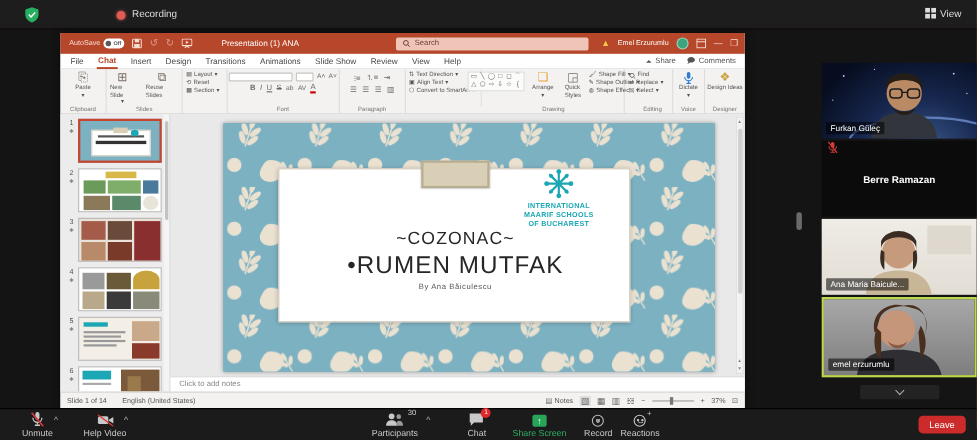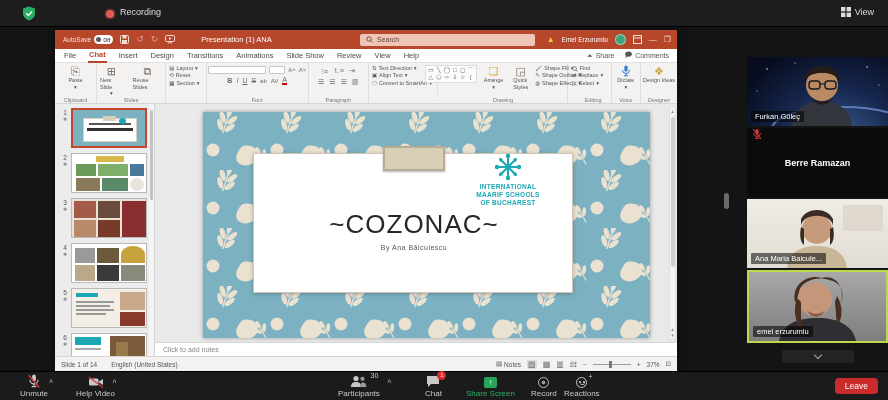--- a/index.html
+++ b/index.html
@@ -72,21 +72,21 @@
   
   #canvas-col{position:relative;width:522px;height:252px;display:flex;flex-direction:column}
   #canvas{position:relative;width:522px;height:238px;background:#e9e9e9}
   #slide{position:absolute;left:48px;top:8px;width:447px;height:226px;background:#7cb1c2;box-shadow:0 0 4px rgba(0,0,0,.35)}
   #slide svg.bg{position:absolute;left:0;top:0}
   #card{position:absolute;left:50px;top:41px;width:320px;height:140px;background:#fff;border:1px solid #cfc6b6;box-shadow:0 1px 4px rgba(0,0,0,.25)}
   #clip{position:absolute;left:129px;top:-8px;width:62px;height:25px;background:#d9cfb6;border:2px solid #b8ad92;box-shadow:0 1px 2px rgba(0,0,0,.3)}
   #logoblock{position:absolute;left:193px;top:-2px;width:122px;text-align:center}
   #logoblock .orgname{font-size:6.5px;font-weight:bold;color:#1ba7b4;line-height:1.25;letter-spacing:.3px}
   #slide-titles{position:absolute;left:0;top:55px;width:320px;text-align:center;color:#262626}
-  #title1{font-size:26px;letter-spacing:1px;font-weight:400}
+  #title1{font-size:16px;letter-spacing:1px;font-weight:400}
   #title2{font-size:22px;letter-spacing:1px;font-weight:400;margin-top:1px}
   #byline{font-size:7px;color:#555;margin-top:4px;letter-spacing:.5px}
   #vscroll{position:absolute;right:1px;top:2px;width:7px;height:234px;background:#f3f3f3;border:1px solid #e0e0e0;font-size:5px;color:#888;text-align:center}
   #vscroll .arr{height:8px;line-height:8px}
   #vscroll .track{position:absolute;top:10px;left:1px;width:4px;height:150px;background:#cfcfcf;border-radius:2px}
   #vscroll .bot{position:absolute;bottom:1px;left:0;width:100%}
 
   
   #notes{width:522px;height:14px;background:#fff;border-top:1px solid #d8d6d4;display:flex;align-items:center;padding-left:8px;font-size:7px;color:#888}
 
@@ -485,20 +485,21 @@
                         <circle cx="8" cy="22" r="1.8"></circle>
                       <circle cx="15" cy="15" r="2.6"></circle>
                     </g>
                   </svg>
                   <div class="orgname">INTERNATIONAL</div>
                   <div class="orgname">MAARIF SCHOOLS</div>
                   <div class="orgname">OF BUCHAREST</div>
                 </div>
                 <div id="slide-titles">
                   <div id="title1">~COZONAC~</div>
+                  <div id="title2">•RUMEN MUTFAK</div>
                   <div id="byline">By Ana Băiculescu</div>
                 </div>
               </div>
             </div>
 
             <div id="vscroll">
               <div class="arr">▴</div>
               <div class="track"></div>
               <div class="bot">
                 <div>▴</div>

